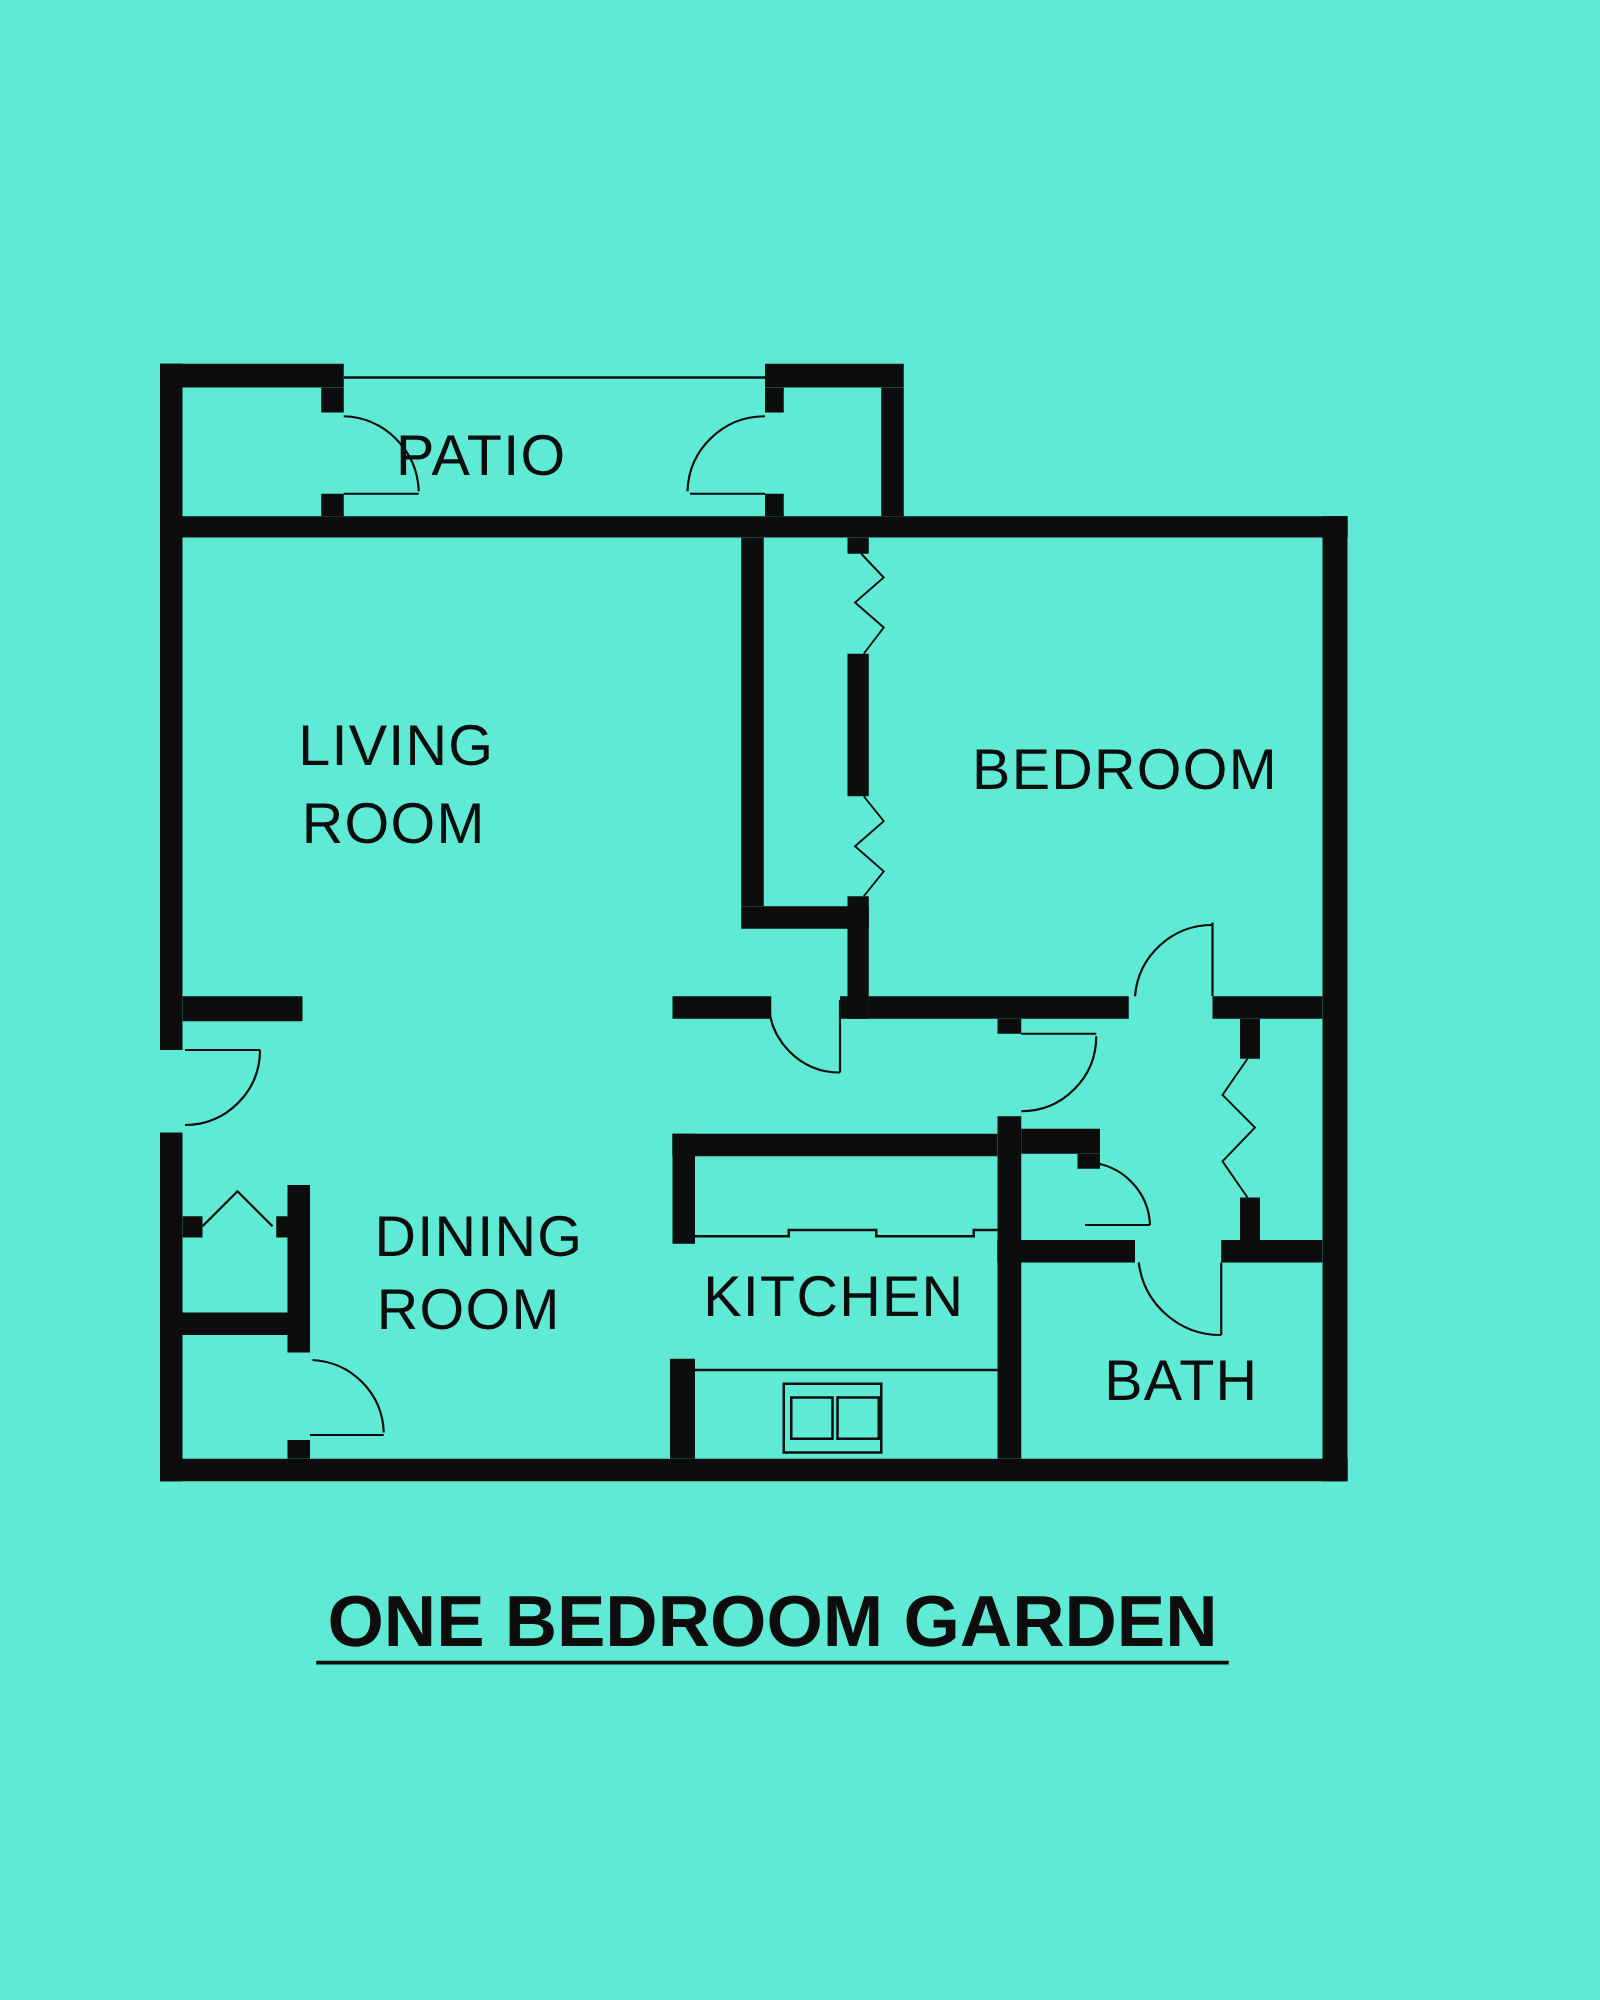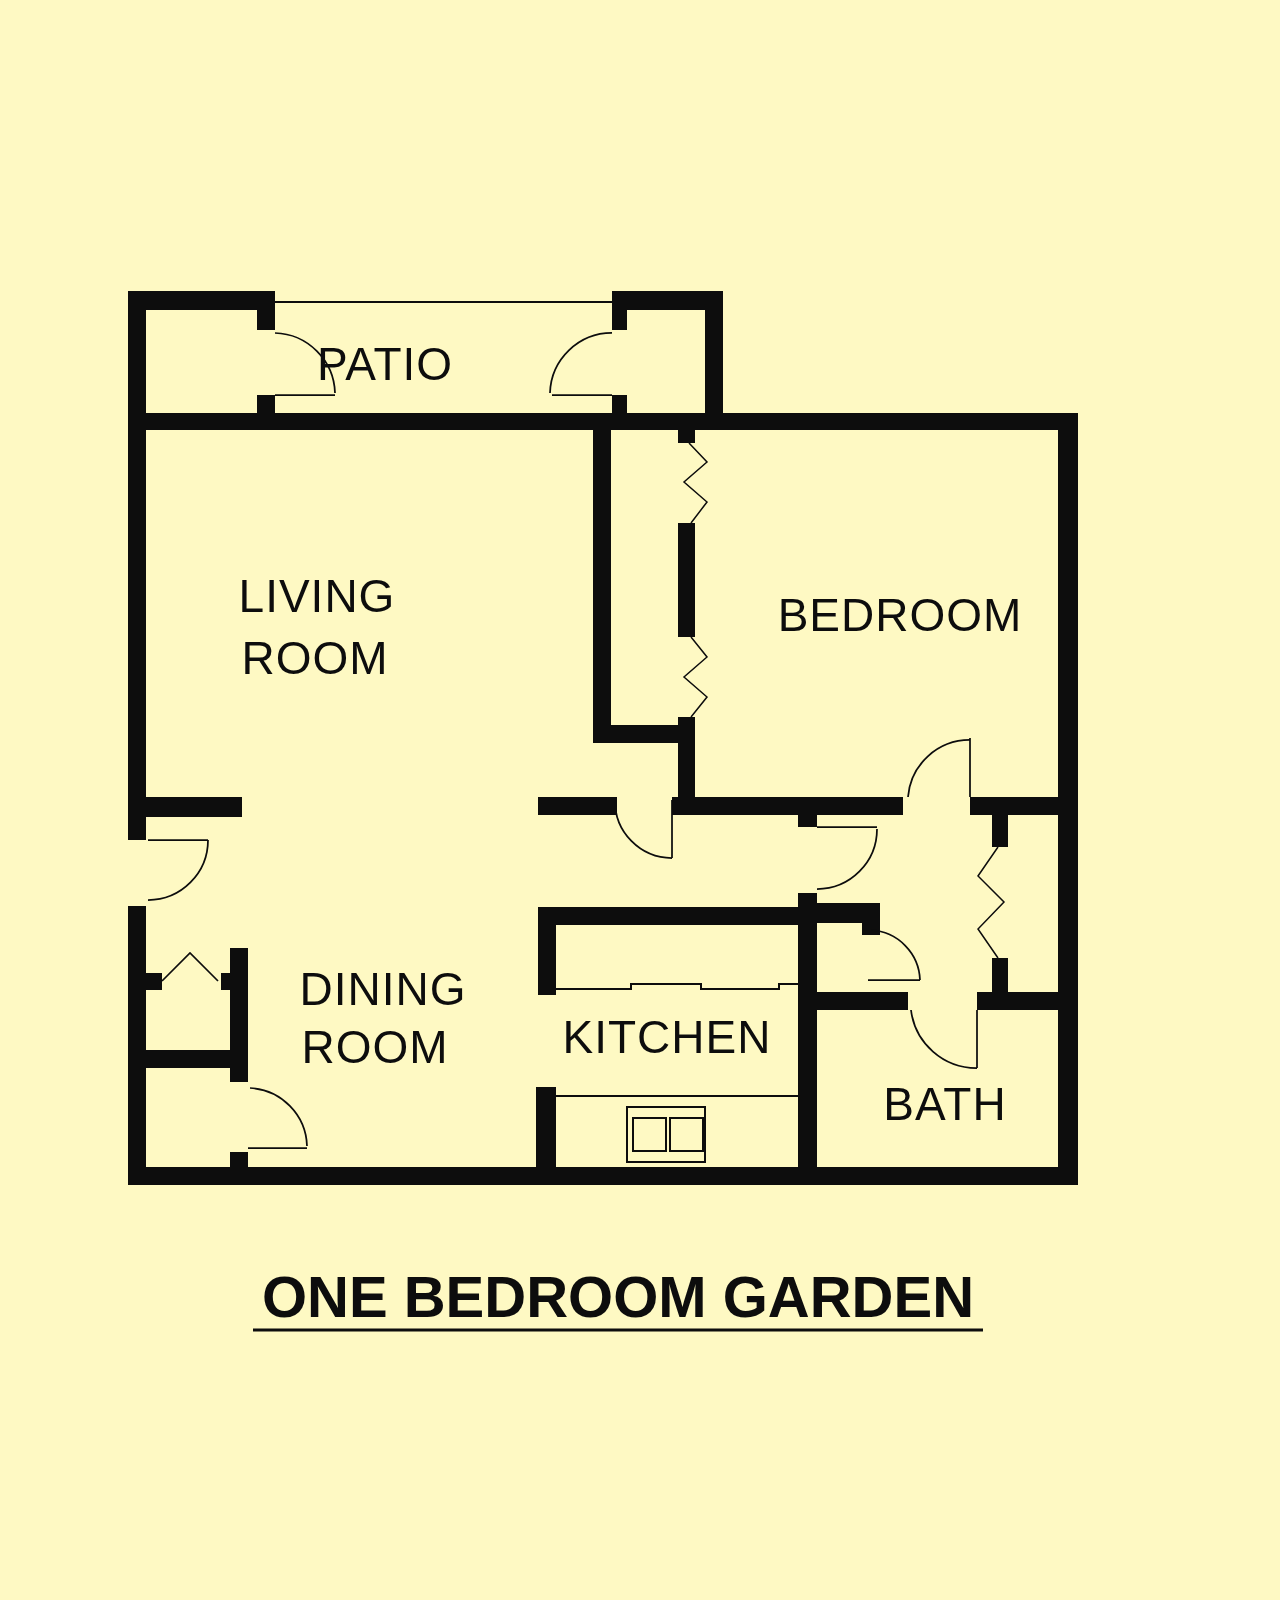--- a/index.html
+++ b/index.html
@@ -7,21 +7,21 @@
     padding: 0;
     background: #ffffff;
     width: 1280px;
     height: 1600px;
     font-family: "Liberation Sans", sans-serif;
   }
   #plan-wrap {
     position: relative;
     width: 1280px;
     height: 1600px;
-    background: #fef9c3;
+    background: #5eead4;
     overflow: hidden;
   }
   svg { display: block; }
   .wall { fill: #0d0d0d; stroke: none; }
   .thin { stroke: #0d0d0d; stroke-width: 2; fill: none; }
   .door { stroke: #0d0d0d; stroke-width: 1.75; fill: none; }
   .zig  { stroke: #0d0d0d; stroke-width: 1.5; fill: none; }
   .fixture { stroke: #0d0d0d; stroke-width: 2; fill: none; }
   .room-label {
     font-family: "Liberation Sans", sans-serif;

